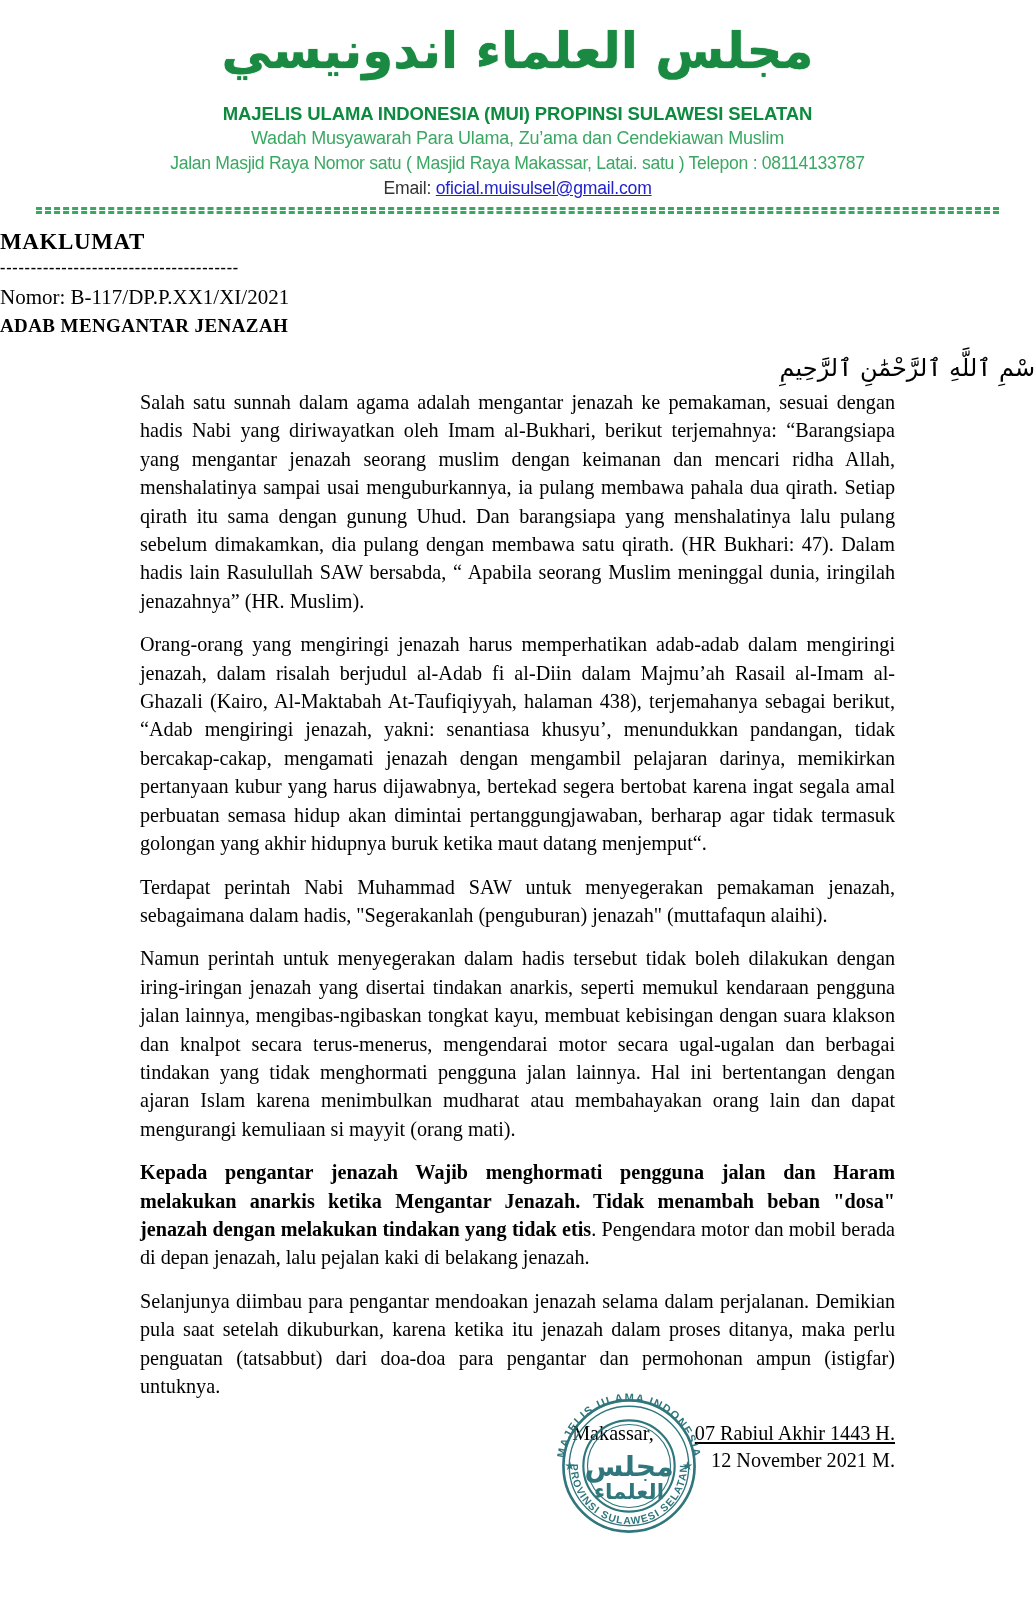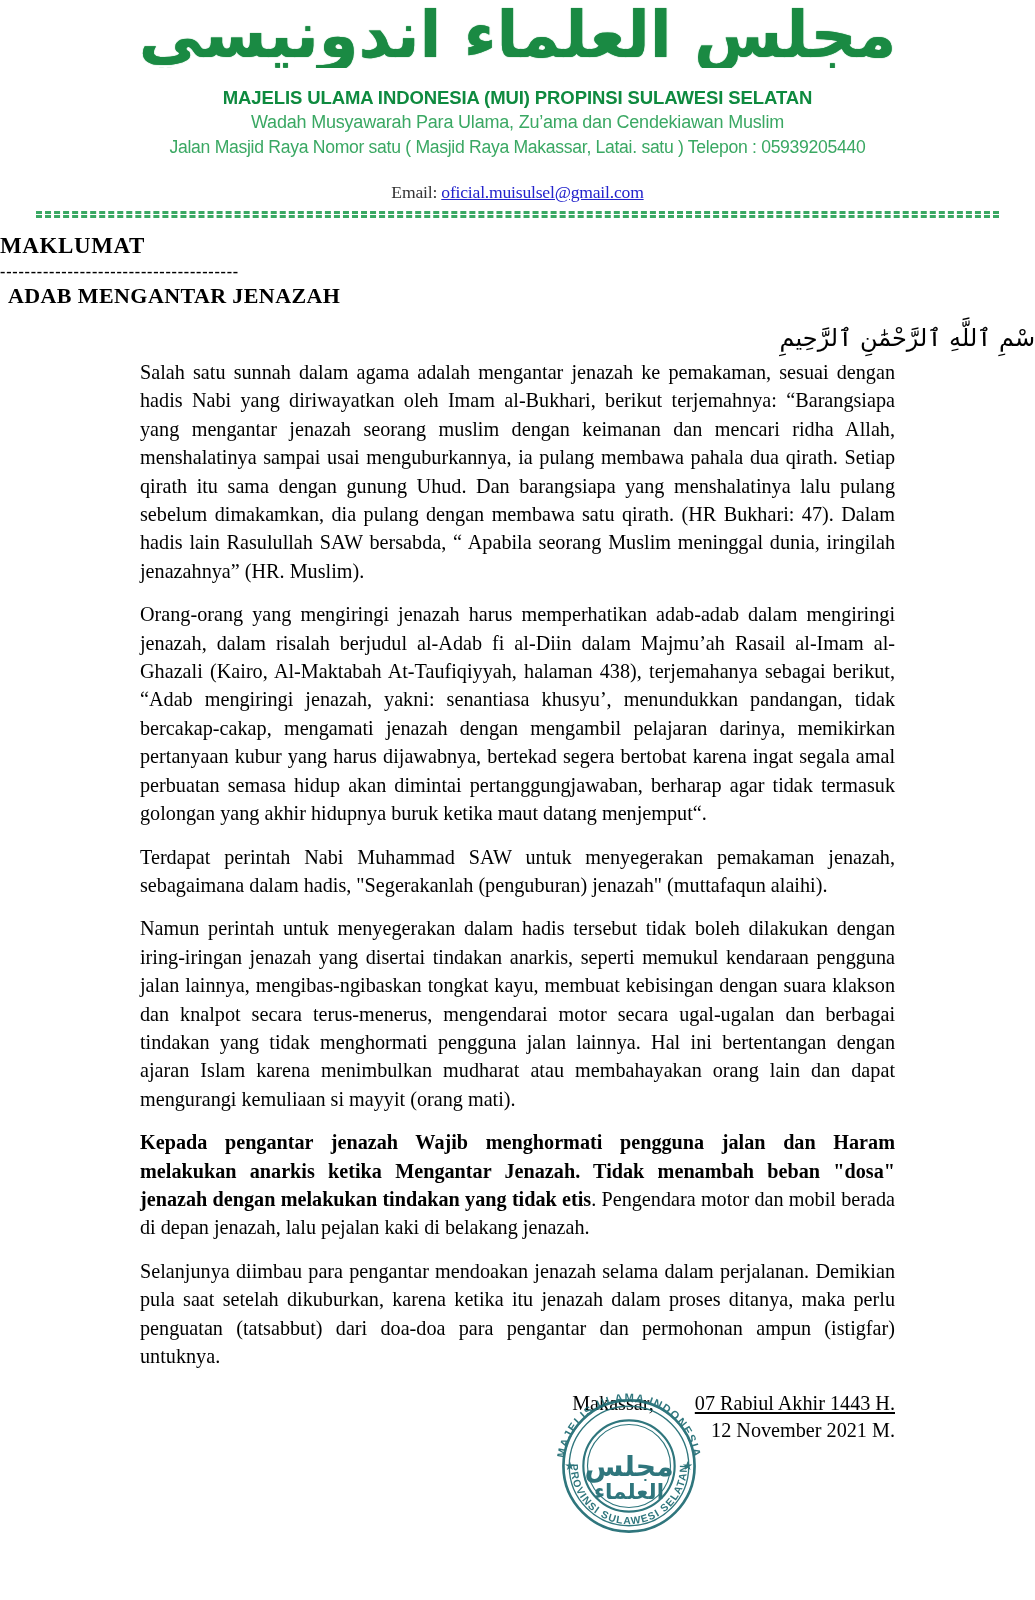--- a/index.html
+++ b/index.html
@@ -25,30 +25,31 @@
   }
 
   
   .letterhead {
     text-align: center;
     padding-top: 4px;
   }
   .logo-arabic {
     font-family: "DejaVu Sans", sans-serif;
     color: #1a8a43;
-    font-size: 64px;
+    font-size: 50px;
     line-height: 62px;
     font-weight: bold;
     letter-spacing: -2px;
     direction: rtl;
     unicode-bidi: bidi-override;
     text-shadow: 0 0 1px #1a8a43;
     height: 64px;
     overflow: hidden;
     white-space: nowrap;
+    margin-top: 16px;
   }
   .org-name {
     font-family: "Liberation Sans", sans-serif;
     font-weight: bold;
     font-size: 18.5px;
     color: #0e8a3f;
     letter-spacing: -0.1px;
     line-height: 24px;
     margin-top: 18px;
   }
@@ -60,26 +61,25 @@
     letter-spacing: -0.2px;
   }
   .org-address {
     font-family: "Liberation Sans", sans-serif;
     font-size: 17.6px;
     color: #3aa863;
     line-height: 25px;
     letter-spacing: -0.3px;
   }
   .org-email-line {
-    font-family: Liberation Serif, serif;
+    font-family: Liberation Sans, sans-serif;
     font-size: 17.6px;
     color: #333333;
     line-height: 25px;
     letter-spacing: -0.2px;
-    margin-top: 20px;
   }
   .org-email-link {
     color: #2222cc;
     text-decoration: underline;
   }
 
   .rule-double {
     margin: 6px 36px 0 36px;
     height: 7px;
     border-top: 3px dashed #3aa863;
@@ -116,24 +116,23 @@
     font-family: "Liberation Serif", serif;
     font-weight: bold;
     font-size: 21.5px;
     line-height: 28px;
     letter-spacing: 0.5px;
     margin-top: 10px;
   }
   .doc-subject {
     font-family: "Liberation Serif", serif;
     font-weight: bold;
-    font-size: 22px;
+    font-size: 19px;
     line-height: 28px;
     letter-spacing: 0.4px;
-    padding-left: 8px;
   }
   .basmalah {
     font-family: "DejaVu Sans", sans-serif;
     font-size: 24px;
     line-height: 40px;
     direction: rtl;
     margin-top: 8px;
   }
 
   
@@ -178,32 +177,33 @@
 </style>
 </head>
 <body>
 
 <div class="page">
 
   <div class="letterhead">
     <div class="logo-arabic">مجلس العلماء اندونيسي</div>
     <div class="org-name">MAJELIS ULAMA INDONESIA (MUI) PROPINSI SULAWESI SELATAN</div>
     <div class="org-tagline">Wadah Musyawarah Para Ulama, Zu’ama dan Cendekiawan Muslim</div>
-    <div class="org-address">Jalan Masjid Raya Nomor satu ( Masjid Raya Makassar, Latai. satu ) Telepon : 05939205440</div>
+    <div class="org-address">Jalan Masjid Raya Nomor satu ( Masjid Raya Makassar, Latai. satu ) Telepon : 08114133787</div>
     <div class="org-email-line">
       <span>Email:</span>
       <a class="org-email-link" href="#">oficial.muisulsel@gmail.com</a>
     </div>
   </div>
 
   <div class="rule-double"></div>
 
   <div class="title-block">
     <div class="doc-title">MAKLUMAT</div>
     <div class="title-dashes">---------------------------------------</div>
+    <div class="doc-number">Nomor: B-117/DP.P.XX1/XI/2021</div>
     <div class="doc-subject">ADAB MENGANTAR JENAZAH</div>
     <div class="basmalah">سْمِ ٱللَّهِ ٱلرَّحْمَٰنِ ٱلرَّحِيمِ</div>
   </div>
 
   <div class="body-text">
     <p class="para">Salah satu sunnah dalam agama adalah mengantar jenazah ke pemakaman, sesuai dengan hadis Nabi yang diriwayatkan oleh Imam al-Bukhari, berikut terjemahnya: “Barangsiapa yang mengantar jenazah seorang muslim dengan keimanan dan mencari ridha Allah, menshalatinya sampai usai menguburkannya, ia pulang membawa pahala dua qirath. Setiap qirath itu sama dengan gunung Uhud. Dan barangsiapa yang menshalatinya lalu pulang sebelum dimakamkan, dia pulang dengan membawa satu qirath. (HR Bukhari: 47). Dalam hadis lain Rasulullah SAW bersabda, “ Apabila seorang Muslim meninggal dunia, iringilah jenazahnya” (HR. Muslim).</p>
     <p class="para">Orang-orang yang mengiringi jenazah harus memperhatikan adab-adab dalam mengiringi jenazah, dalam risalah berjudul al-Adab fi al-Diin dalam Majmu’ah Rasail al-Imam al-Ghazali (Kairo, Al-Maktabah At-Taufiqiyyah, halaman 438), terjemahanya sebagai berikut, “Adab mengiringi jenazah, yakni: senantiasa khusyu’, menundukkan pandangan, tidak bercakap-cakap, mengamati jenazah dengan mengambil pelajaran darinya, memikirkan pertanyaan kubur yang harus dijawabnya, bertekad segera bertobat karena ingat segala amal perbuatan semasa hidup akan dimintai pertanggungjawaban, berharap agar tidak termasuk golongan yang akhir hidupnya buruk ketika maut datang menjemput“.</p>
     <p class="para">Terdapat perintah Nabi Muhammad SAW untuk menyegerakan pemakaman jenazah, sebagaimana dalam hadis, "Segerakanlah (penguburan) jenazah" (muttafaqun alaihi).</p>
     <p class="para">Namun perintah untuk menyegerakan dalam hadis tersebut tidak boleh dilakukan dengan iring-iringan jenazah yang disertai tindakan anarkis, seperti memukul kendaraan pengguna jalan lainnya,  mengibas-ngibaskan tongkat kayu,  membuat kebisingan dengan suara klakson dan knalpot secara terus-menerus,  mengendarai motor secara ugal-ugalan dan berbagai tindakan yang tidak menghormati pengguna jalan lainnya. Hal ini  bertentangan dengan ajaran Islam karena menimbulkan mudharat atau membahayakan orang lain dan dapat mengurangi kemuliaan si mayyit (orang mati).</p>
     <p class="para"><b>Kepada pengantar jenazah Wajib menghormati pengguna jalan dan Haram melakukan anarkis ketika Mengantar Jenazah. Tidak menambah beban "dosa" jenazah dengan melakukan tindakan yang tidak etis</b><span>. Pengendara motor dan mobil berada di depan jenazah, lalu pejalan kaki di belakang jenazah.</span></p>

